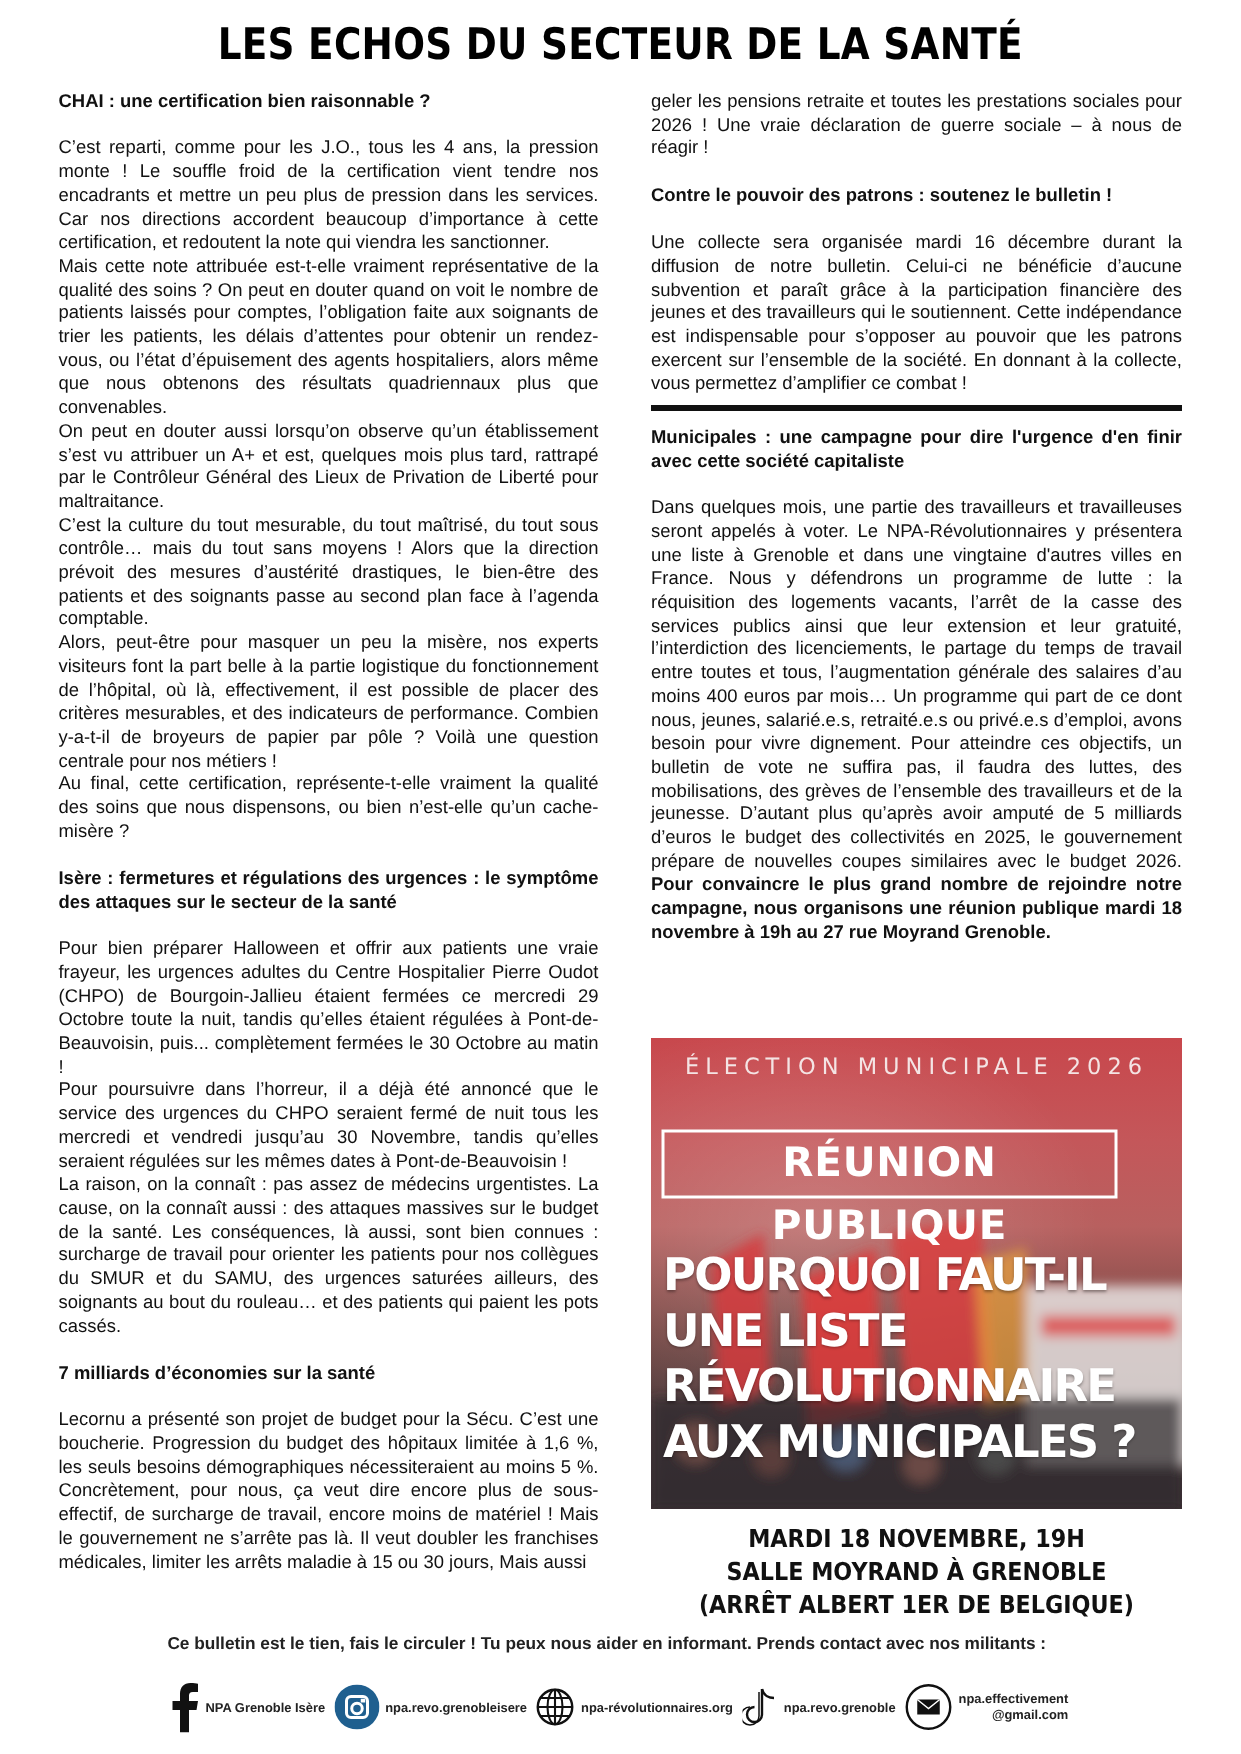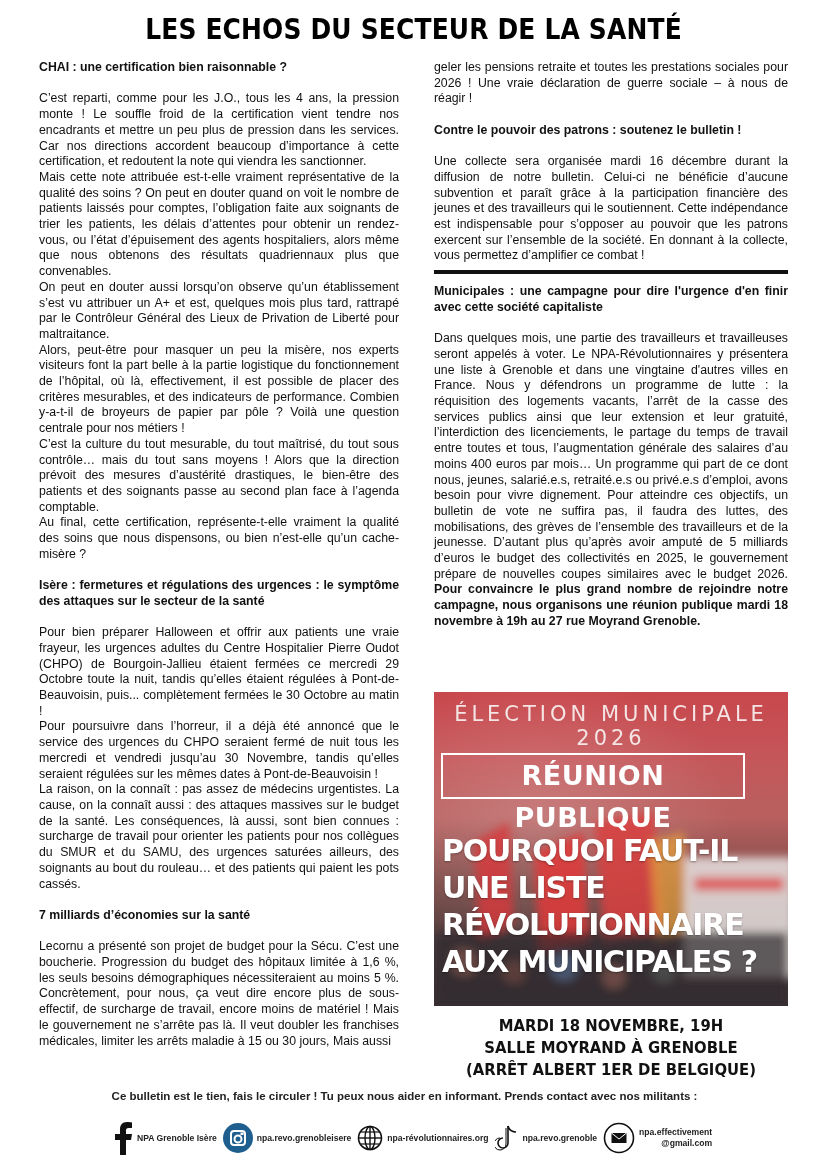--- a/index.html
+++ b/index.html
@@ -12,21 +12,21 @@
   .col h3 { margin:0; font-size:12.3px; font-weight:bold; line-height:15.7px; text-align:justify; }
   .gap { height:15.7px; }
   .divider { height:4px; background:#111; margin:6px 0 10px 0; width:354px; }
   .strong { font-weight:bold;margin-top:14px; }
 
   .poster { position:absolute; left:434px; top:692px; width:354px; height:314px; overflow:hidden;
     background:
       radial-gradient(ellipse at 30% 40%, rgba(255,255,255,0.18), transparent 55%),
       linear-gradient(180deg, #c8474c 0%, #c4575a 22%, #b8605f 40%, #7a4a47 62%, #4c3b3c 80%, #3a3032 100%); }
   .poster .flags { position:absolute; left:0; top:0; width:100%; height:100%; }
-  .poster .kicker { position:absolute; top:10px; left:0; width:100%; text-align:center; color:#f4e4e4; font-size:21px; letter-spacing:4px; font-family:"DejaVu Sans", sans-serif; }
+  .poster .kicker { position:absolute; top:10px; left:0; width:100%; text-align:center; color:#f4e4e4; font-size:15px; letter-spacing:4px; font-family:"DejaVu Sans", sans-serif; }
   .poster .box { position:absolute; top:61px; left:7px; width:304px; height:46px; border:2px solid #fff; box-sizing:border-box; color:#fff; text-align:center; font-family:"DejaVu Sans", sans-serif; font-weight:bold; font-size:27px; line-height:42px; letter-spacing:0.5px; }
   .poster .question { position:absolute; top:140px; left:8px; width:345px; color:#fff; font-family:"DejaVu Sans", sans-serif; font-weight:bold; font-size:30px; line-height:37px; letter-spacing:-1.2px; text-shadow:0 1px 2px rgba(0,0,0,0.35); }
 
   .event { position:absolute; left:434px; top:1015px; width:354px; text-align:center; font-family:"DejaVu Sans", sans-serif; font-weight:bold; font-size:16.5px; line-height:22px; transform:scaleX(0.9); transform-origin:center; color:#111; }
 
   .footer-text { position:absolute; top:1090px; left:0; width:809px; text-align:center; font-size:11.5px; font-weight:bold; color:#222; }
   .socials { position:absolute; top:1115px; left:113px; width:620px; height:46px; display:flex; align-items:center; gap:6px; font-size:8.6px; font-weight:bold; color:#222; }
   .soc { display:flex; align-items:center; gap:4px; }
   .ico { display:inline-flex; align-items:center; justify-content:center; }
   .mail-lines { display:flex; flex-direction:column; align-items:flex-end; line-height:11px; }
@@ -35,22 +35,22 @@
 <body>
 
 <div class="title">LES ECHOS DU SECTEUR DE LA SANTÉ</div>
 
 <div class="col left">
   <h3>CHAI : une certification bien raisonnable ?</h3>
   <div class="gap"></div>
   <p>C’est reparti, comme pour les J.O., tous les 4 ans, la pression monte ! Le souffle froid de la certification vient tendre nos encadrants et mettre un peu plus de pression dans les services. Car nos directions accordent beaucoup d’importance à cette certification, et redoutent la note qui viendra les sanctionner.</p>
   <p>Mais cette note attribuée est-t-elle vraiment représentative de la qualité des soins ? On peut en douter quand on voit le nombre de patients laissés pour comptes, l’obligation faite aux soignants de trier les patients, les délais d’attentes pour obtenir un rendez-vous, ou l’état d’épuisement des agents hospitaliers, alors même que nous obtenons des résultats quadriennaux plus que convenables.</p>
   <p>On peut en douter aussi lorsqu’on observe qu’un établissement s’est vu attribuer un A+ et est, quelques mois plus tard, rattrapé par le Contrôleur Général des Lieux de Privation de Liberté pour maltraitance.</p>
+  <p>C’est la culture du tout mesurable, du tout maîtrisé, du tout sous contrôle… mais du tout sans moyens ! Alors que la direction prévoit des mesures d’austérité drastiques, le bien-être des patients et des soignants passe au second plan face à l’agenda comptable.</p>
   <p>Alors, peut-être pour masquer un peu la misère, nos experts visiteurs  font la part belle à la partie logistique du fonctionnement de l’hôpital, où là, effectivement, il est possible de placer des critères mesurables, et des indicateurs de performance. Combien y-a-t-il de broyeurs de papier par pôle ? Voilà une question centrale pour  nos métiers !</p>
-  <p>C’est la culture du tout mesurable, du tout maîtrisé, du tout sous contrôle… mais du tout sans moyens ! Alors que la direction prévoit des mesures d’austérité drastiques, le bien-être des patients et des soignants passe au second plan face à l’agenda comptable.</p>
   <p>Au final, cette certification, représente-t-elle vraiment la qualité des soins que nous dispensons, ou bien n’est-elle qu’un cache-misère ?</p>
   <div class="gap"></div>
   <h3>Isère : fermetures et régulations des urgences : le symptôme des attaques sur le secteur de la santé</h3>
   <div class="gap"></div>
   <p>Pour bien préparer Halloween et offrir aux patients une vraie frayeur, les urgences adultes du Centre Hospitalier Pierre Oudot (CHPO) de Bourgoin-Jallieu étaient fermées ce mercredi 29 Octobre toute la nuit, tandis qu’elles étaient régulées à Pont-de-Beauvoisin, puis... complètement fermées le 30 Octobre au matin !</p>
   <p>Pour poursuivre dans l’horreur, il a déjà été annoncé que le service des urgences du CHPO seraient fermé de nuit tous les mercredi et vendredi jusqu’au 30 Novembre, tandis qu’elles seraient régulées sur les mêmes dates à Pont-de-Beauvoisin !</p>
   <p>La raison, on la connaît : pas assez de médecins urgentistes. La cause, on la connaît aussi : des attaques massives sur le budget de la santé. Les conséquences, là aussi, sont bien connues : surcharge de travail pour orienter les patients pour nos collègues du SMUR et du SAMU, des urgences saturées ailleurs, des soignants au bout du rouleau… et des patients qui paient les pots cassés.</p>
   <div class="gap"></div>
   <h3>7 milliards d’économies sur la santé</h3>
   <div class="gap"></div>

